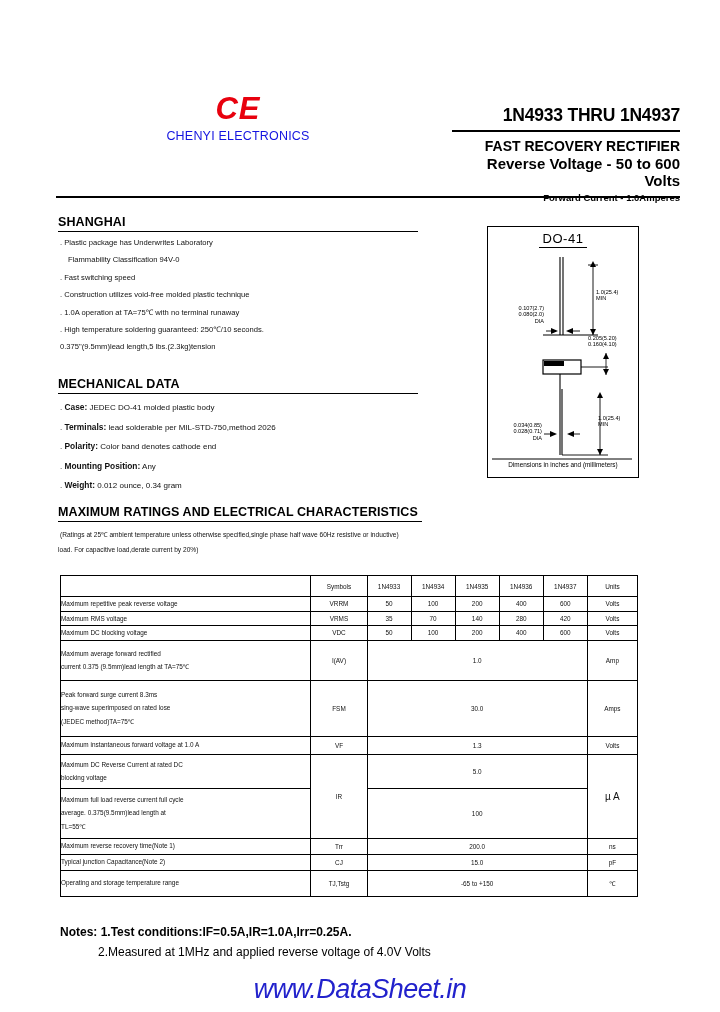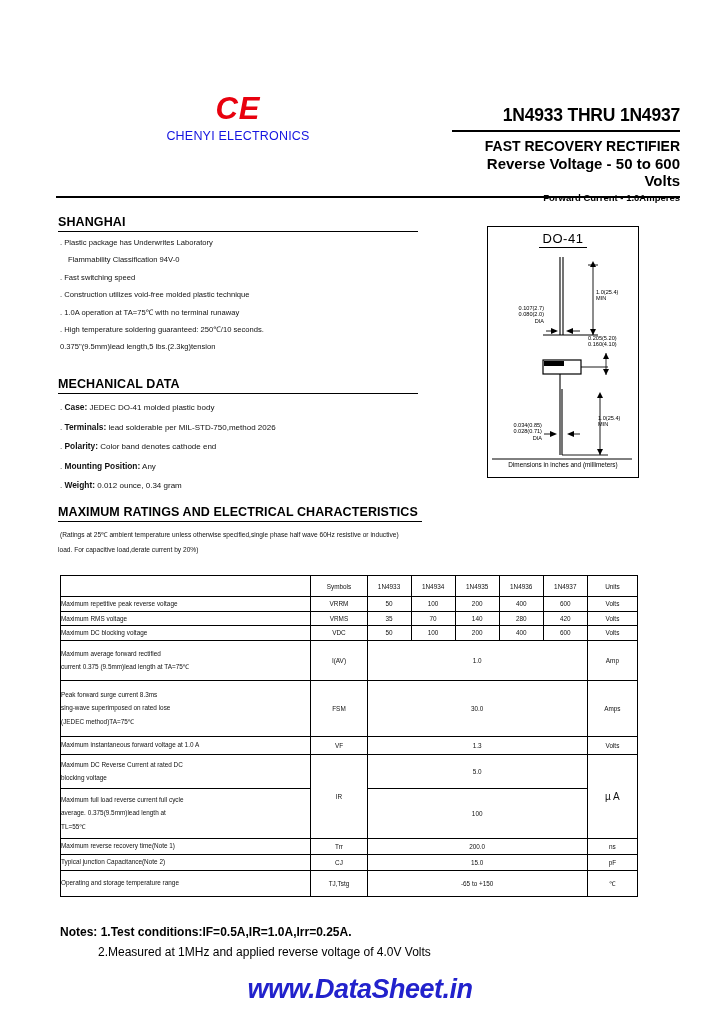--- a/index.html
+++ b/index.html
@@ -66,21 +66,21 @@
   td.thick-l{border-left:1.8px solid #000;}
   table.spec{border:1.8px solid #000;}
   .sym{font-size:6.4px;}
 
   .notes{position:absolute;left:60px;top:878px;font-size:12px;line-height:20px;}
   .notes .n1{font-weight:bold;}
   .notes .n2{padding-left:38px;}
 
   
   .wm{position:absolute;left:0;top:930px;width:720px;text-align:center;
-      font-size:27px;font-weight:bold;font-style:italic;color:#2222cc;letter-spacing:-0.5px;}
+      font-size:27px;font-weight:normal;font-style:italic;color:#2222cc;letter-spacing:-0.5px;}
   .footer-left{position:absolute;left:228px;top:978px;font-size:6.4px;color:#111;}
   .footer-right{position:absolute;left:600px;top:978px;font-size:6.6px;color:#111;}
 </style>
 </head>
 <body>
 
 <div class="page">
 
   <div class="logo-block">
     <div class="logo-ce">CE</div>

